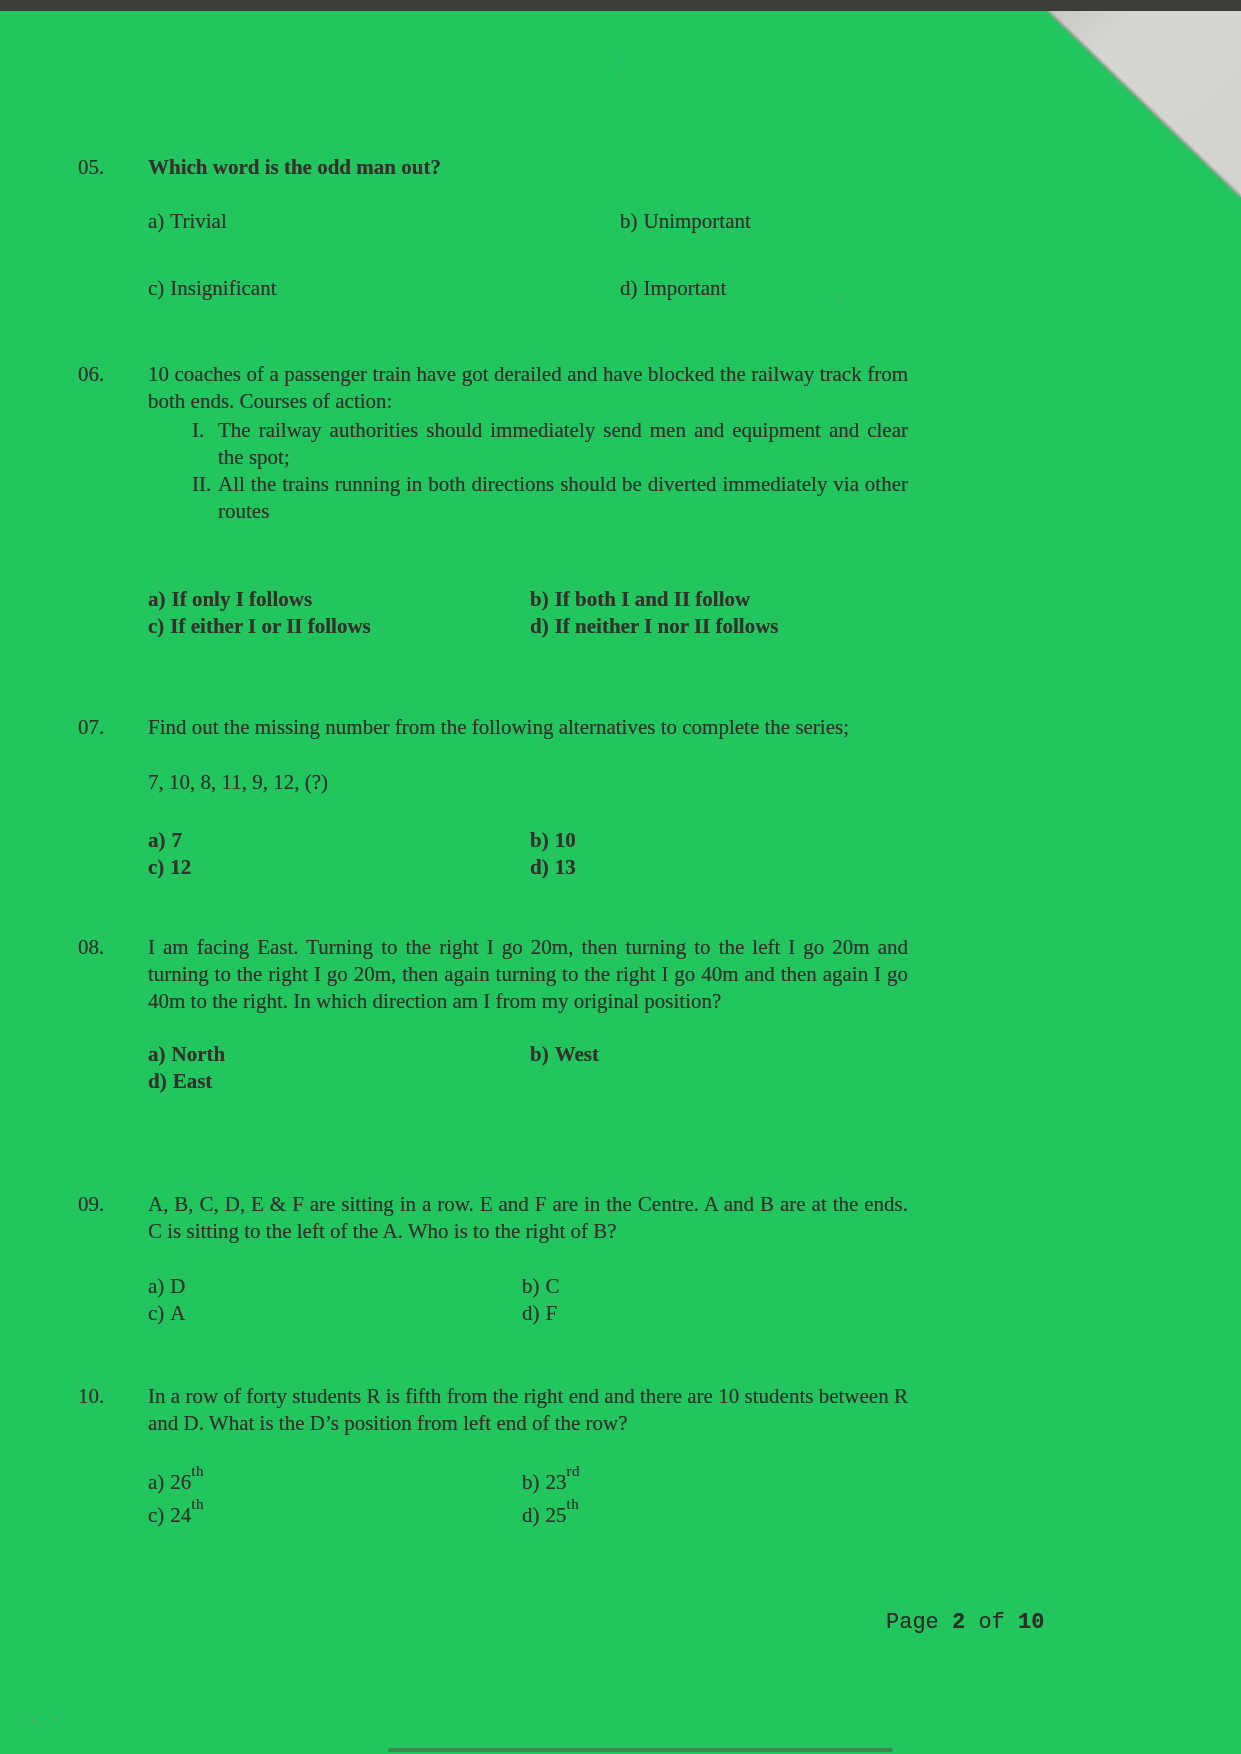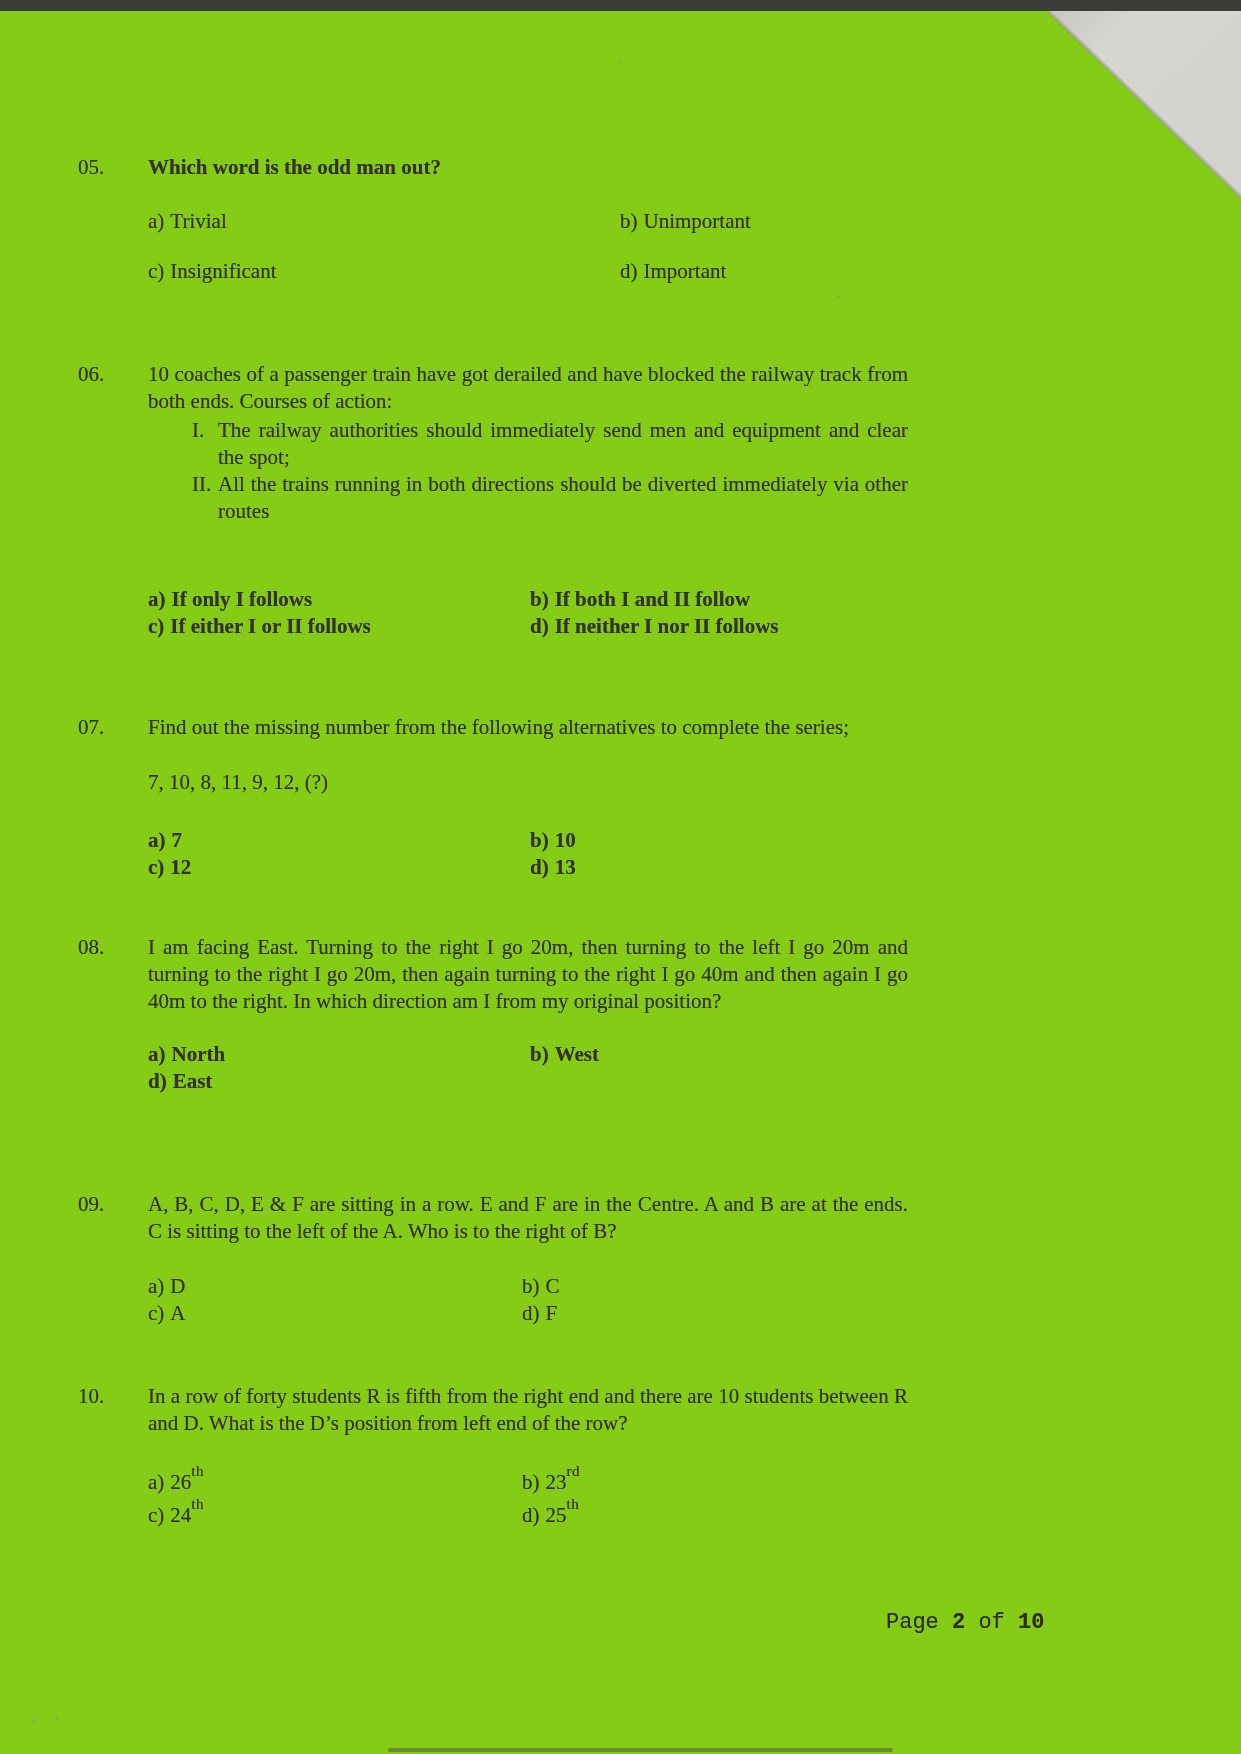--- a/index.html
+++ b/index.html
@@ -4,21 +4,21 @@
 <style>
   * { margin: 0; padding: 0; box-sizing: border-box; }
   html, body { background: #fbfaf8; }
   body {
     width: 1241px; height: 1754px;
     font-family: "Liberation Serif", "DejaVu Serif", serif;
     color: #34312c;
   }
   .sheet {
     position: relative; width: 1241px; height: 1754px;
-    overflow: hidden; background: #84cc16;
+    overflow: hidden; background: #22c55e;
     text-shadow: 0 0 0.4px rgba(52,49,44,.55);
   }
   .scan-bar-top {
     position: absolute; top: 0; left: 0; width: 100%; height: 11px;
     background: #3c3d38;
   }
   .corner { position: absolute; top: 11px; left: 1048px; display: block; }
   .q {
     position: absolute; left: 78px; width: 830px;
     display: flex; font-size: 21px; line-height: 27px;
@@ -67,21 +67,21 @@
       </linearGradient>
     </defs>
     <polygon points="0,0 193,0 193,186" fill="url(#cg)"></polygon>
     <line x1="0" y1="0" x2="193" y2="186" stroke="#9d9b97" stroke-width="4" opacity="0.5"></line>
   </svg>
 
   <section class="q" style="top:154px">
     <div class="qnum">05.</div>
     <div class="qbody">
       <p class="qtext short">Which word is the odd man out?</p>
-      <div class="opts cols-472" style="margin-top:27px; row-gap:23px">
+      <div class="opts cols-472" style="margin-top:27px; row-gap:40px">
         <div class="opt"><span class="olabel">a)</span><span>Trivial</span></div>
         <div class="opt"><span class="olabel">b)</span><span>Unimportant</span></div>
         <div class="opt"><span class="olabel">c)</span><span>Insignificant</span></div>
         <div class="opt"><span class="olabel">d)</span><span>Important</span></div>
       </div>
     </div>
   </section>
 
   <section class="q" style="top:361px">
     <div class="qnum">06.</div>

